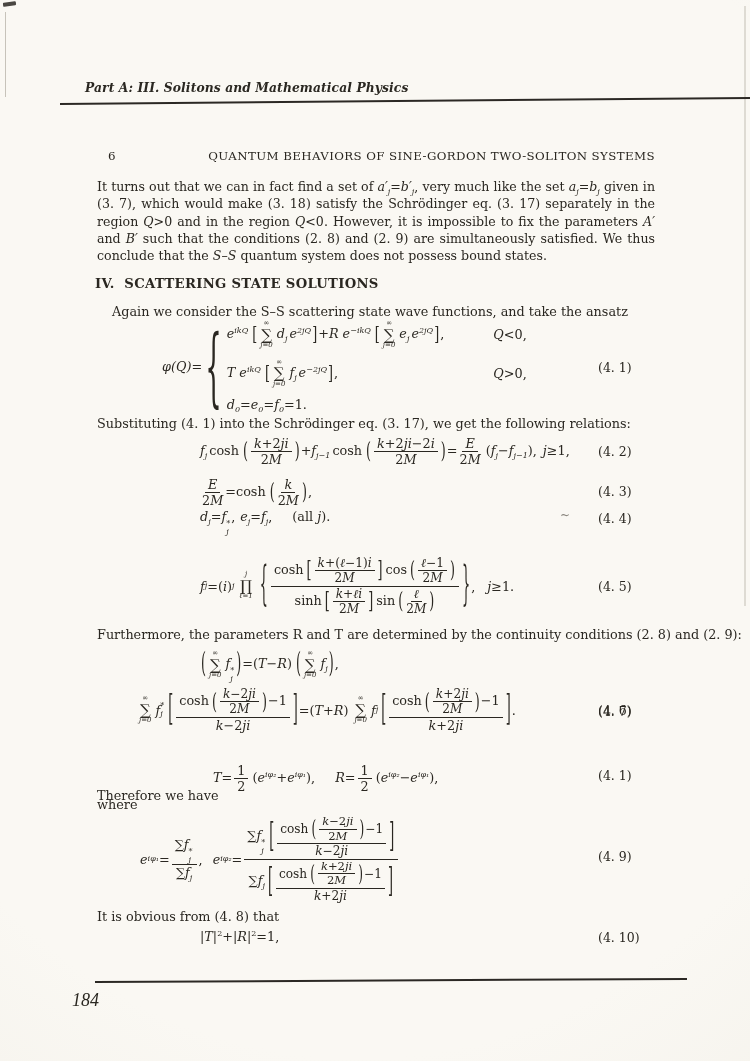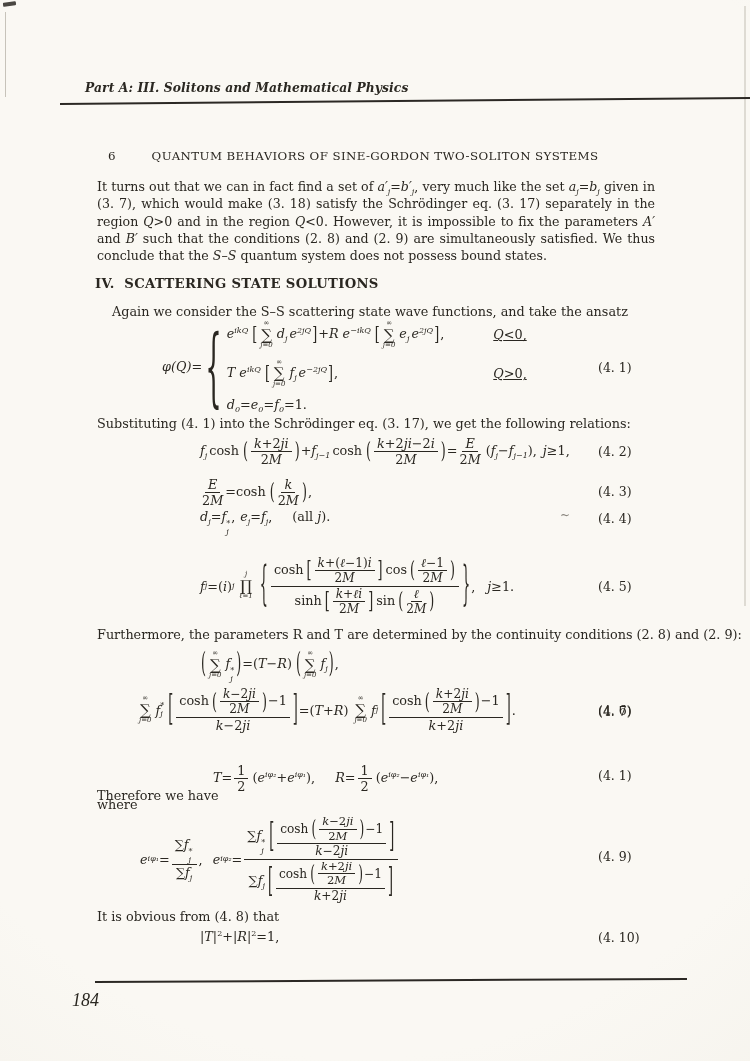--- a/index.html
+++ b/index.html
@@ -9,21 +9,21 @@
   
   .mark-topleft{position:absolute;left:3px;top:2px;width:13px;height:4px;background:#4a4742;border-radius:1px;transform:rotate(-8deg);}
   .vline-l{position:absolute;left:5px;top:12px;width:1px;height:85px;background:#c7c3ba;}
   .vline-r{position:absolute;left:744px;top:6px;width:2px;height:600px;background:#dedbd3;}
   .tilde44{position:absolute;left:560px;top:508px;color:#8a867e;font-size:12px;font-style:normal;}
   
   .runhead{position:absolute;left:85px;top:80px;font-style:italic;font-weight:bold;font-size:12.3px;letter-spacing:0.1px;}
   .toprule{position:absolute;left:60px;top:103px;width:690px;height:2.2px;background:#2b2824;transform:rotate(-0.5deg);transform-origin:left center;}
   .chapline{position:absolute;left:95px;top:149px;width:560px;font-size:11.8px;}
   .chapno{position:absolute;left:13px;top:0;}
-  .chaptitle{display:block;text-align:center;letter-spacing:0.4px;}
+  .chaptitle{display:block;text-align:right;letter-spacing:0.4px;}
   
   .para{position:absolute;left:97px;top:178px;width:558px;font-size:12.6px;line-height:17.3px;text-align:justify;}
   .txt{position:absolute;font-size:12.8px;white-space:nowrap;}
   .heading{position:absolute;left:95px;top:276px;width:560px;text-align:left;font-weight:bold;font-size:13.2px;letter-spacing:0.3px;white-space:pre;}
   
   .eq{position:absolute;font-size:12.8px;white-space:nowrap;}
   .eq .t,.eq .fn,.para .t{font-style:normal;}
   .eq .i,.para .i{font-style:italic;}
   sub,sup{font-size:8px;font-style:italic;line-height:0;}
   sub{vertical-align:-3px;} sup{vertical-align:5px;}
@@ -38,21 +38,21 @@
   .ssk{display:inline-flex;flex-direction:column;align-items:flex-start;vertical-align:-5px;line-height:1;margin:0 1px 0 0;}
   .ssu{font-size:8px;font-style:normal;line-height:1;}
   .ssd{font-size:8px;font-style:italic;line-height:1;}
   .br{display:inline-block;font-style:normal;vertical-align:middle;margin:0 1px;line-height:1;}
   .cbr{display:inline-block;font-style:normal;font-size:26px;transform:scaleY(3.3);vertical-align:middle;margin:0 5px 0 3px;font-weight:300;}
   .sp{display:inline-block;}
   .eq41{display:flex;align-items:center;}
   .eq41 .rows{display:inline-flex;flex-direction:column;gap:9px;width:300px;vertical-align:middle;}
   .eqrow{display:flex;align-items:center;}
   .eqrow .main{white-space:nowrap;}
-  .eqrow .cond{margin-left:auto;white-space:nowrap;text-decoration:underline;}
+  .eqrow .cond{margin-left:auto;white-space:nowrap;}
   .eqlabel{position:absolute;left:598px;font-size:12.5px;white-space:nowrap;}
   .botrule{position:absolute;left:95px;top:981px;width:592px;height:2px;background:#2b2824;transform:rotate(-0.3deg);transform-origin:left center;}
   .pagenum{position:absolute;left:72px;top:990px;font-style:italic;font-size:18px;font-family:Liberation Serif, serif;}
 </style>
 </head>
 <body>
 
 <div class="page">
 
   <div class="mark-topleft"></div>

